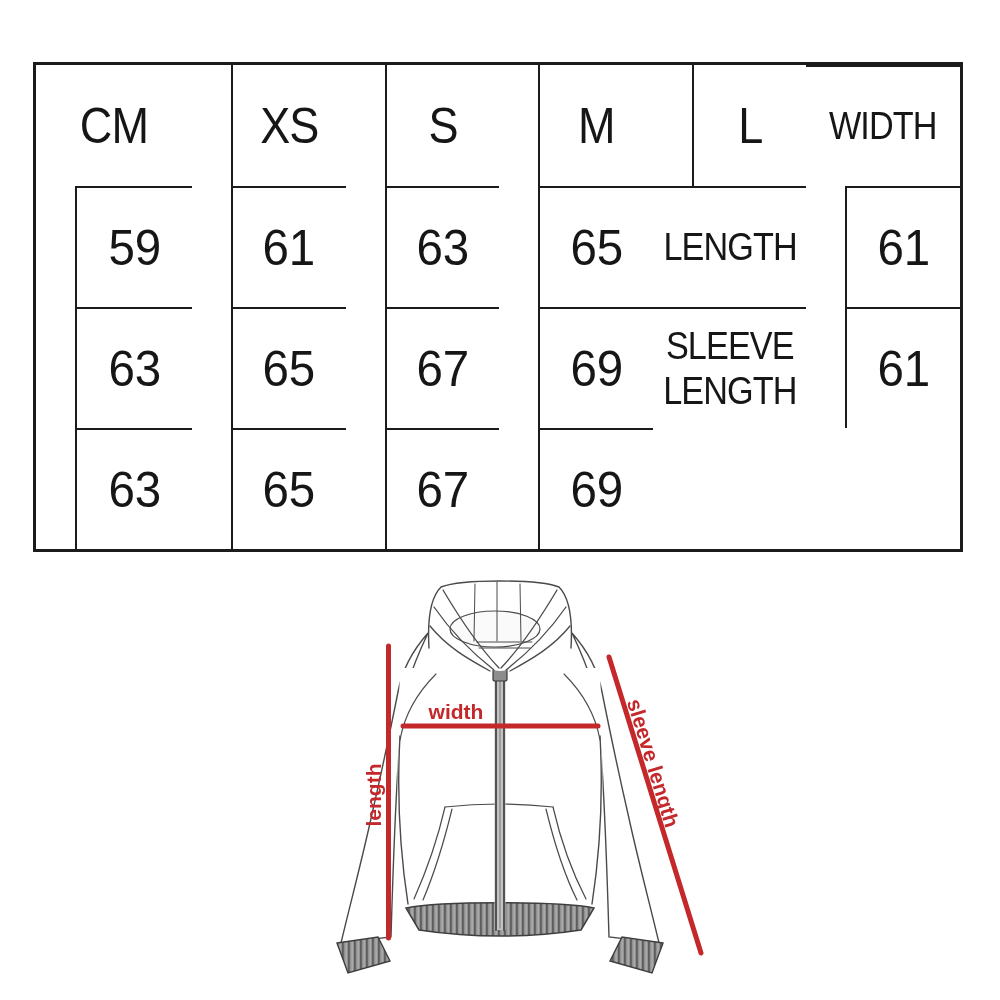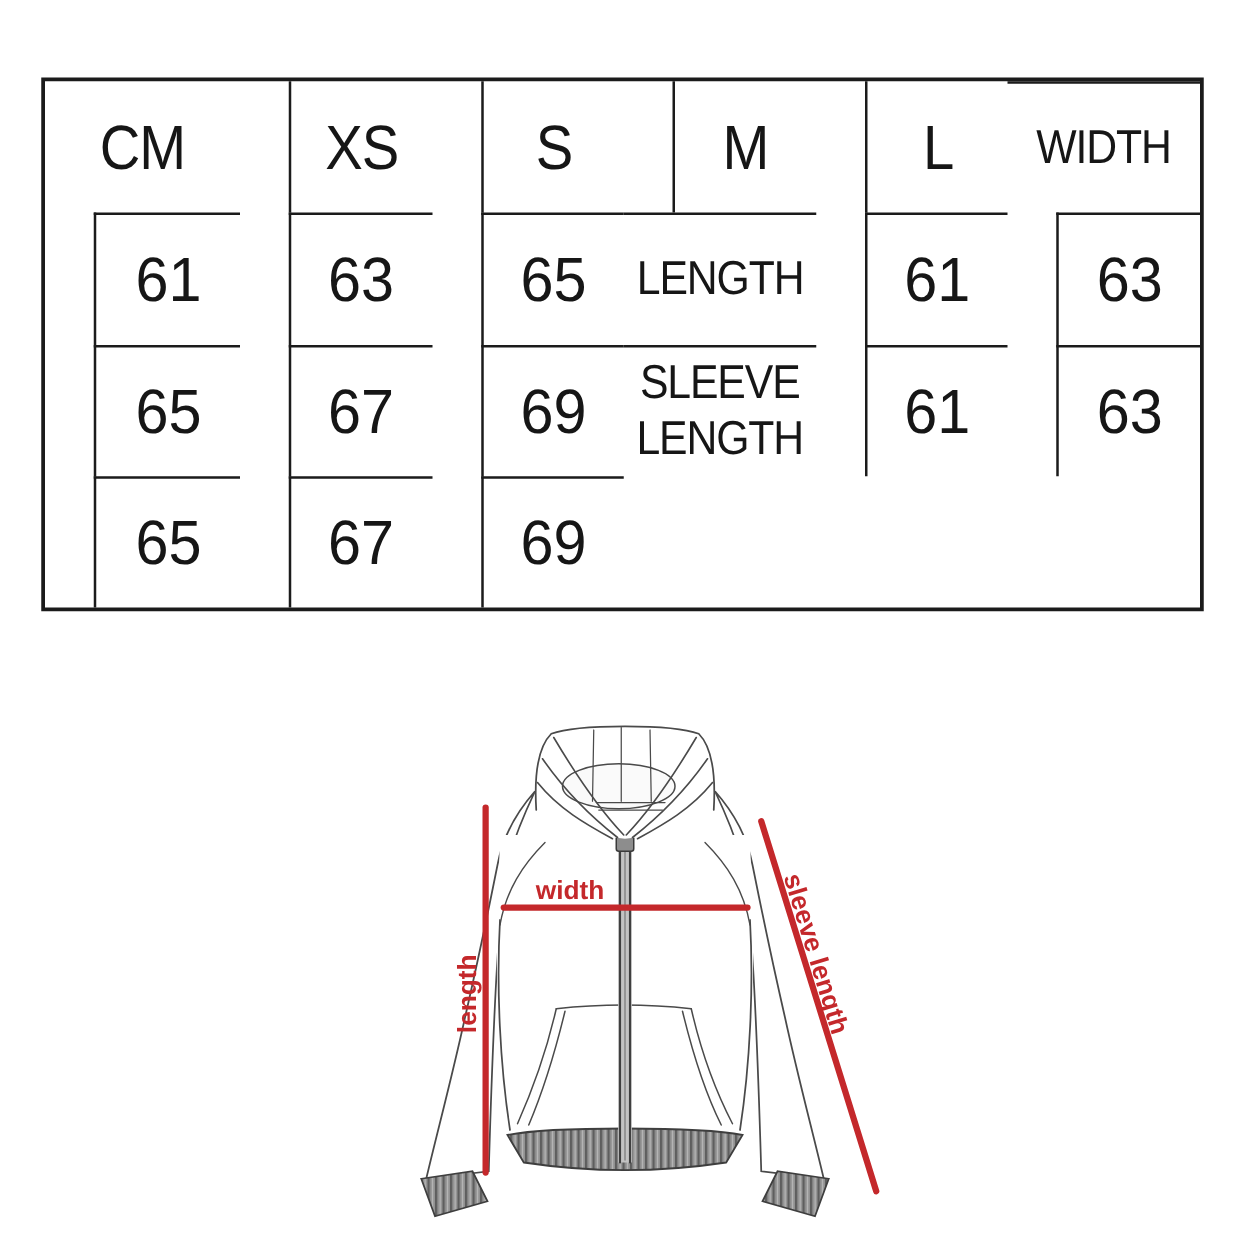--- a/index.html
+++ b/index.html
@@ -2,21 +2,21 @@
 <html><head>
 <meta charset="utf-8">
 <style>
   html,body{margin:0;padding:0;}
   body{
     width:1000px;height:1000px;position:relative;background:#ffffff;
     font-family:"Liberation Sans", sans-serif;overflow:hidden;
   }
   
   .size-table{
-    position:absolute;left:33px;top:62px;width:930px;height:427px;
+    position:absolute;left:33px;top:62px;width:930px;height:490px;
     box-sizing:border-box;border:3px solid #1b1b1b;background:#fff;
     display:grid;grid-template-columns:156px repeat(5,1fr);grid-template-rows:repeat(4,1fr);
   }
   .tcell{
     display:flex;align-items:center;justify-content:center;
     color:#161616;box-sizing:border-box;overflow:hidden;
   }
   .tcell.bl{border-left:2px solid #1b1b1b;margin-left:39px;}
   .tcell.bt{border-top:2px solid #1b1b1b;}
   .txt{display:inline-block;white-space:pre-line;text-align:center;}
@@ -43,20 +43,23 @@
     </div>
   <div class="tcell head bl">
       <span class="txt">M</span>
     </div>
   <div class="tcell head bl">
       <span class="txt">L</span>
     </div>
 
   <div class="tcell rowlabel bt">
       <span class="txt">WIDTH</span>
+    </div>
+  <div class="tcell num bl bt">
+      <span class="txt">59</span>
     </div>
   <div class="tcell num bl bt">
       <span class="txt">61</span>
     </div>
   <div class="tcell num bl bt">
       <span class="txt">63</span>
     </div>
   <div class="tcell num bl bt">
       <span class="txt">65</span>
     </div>

